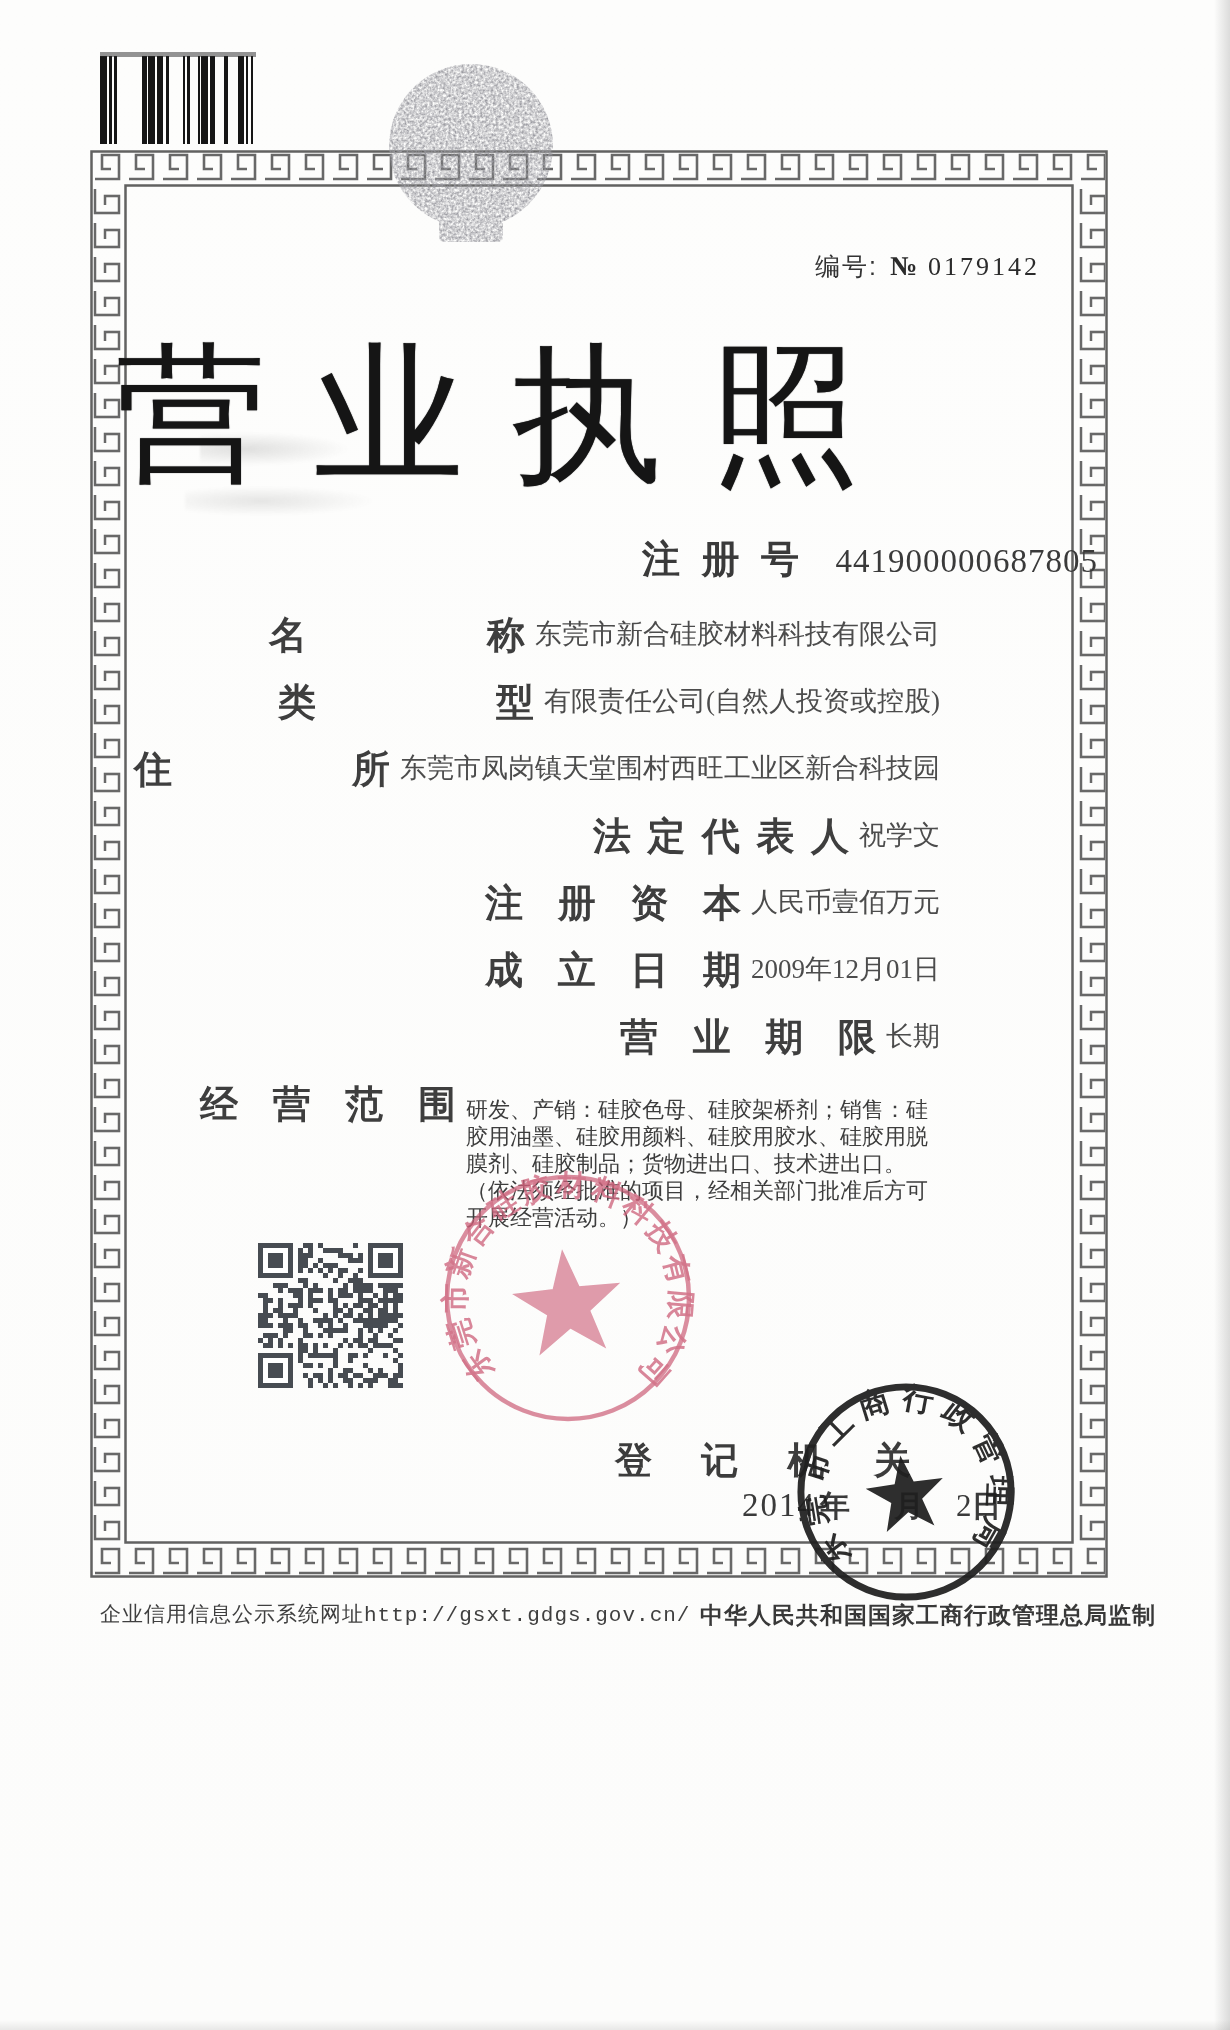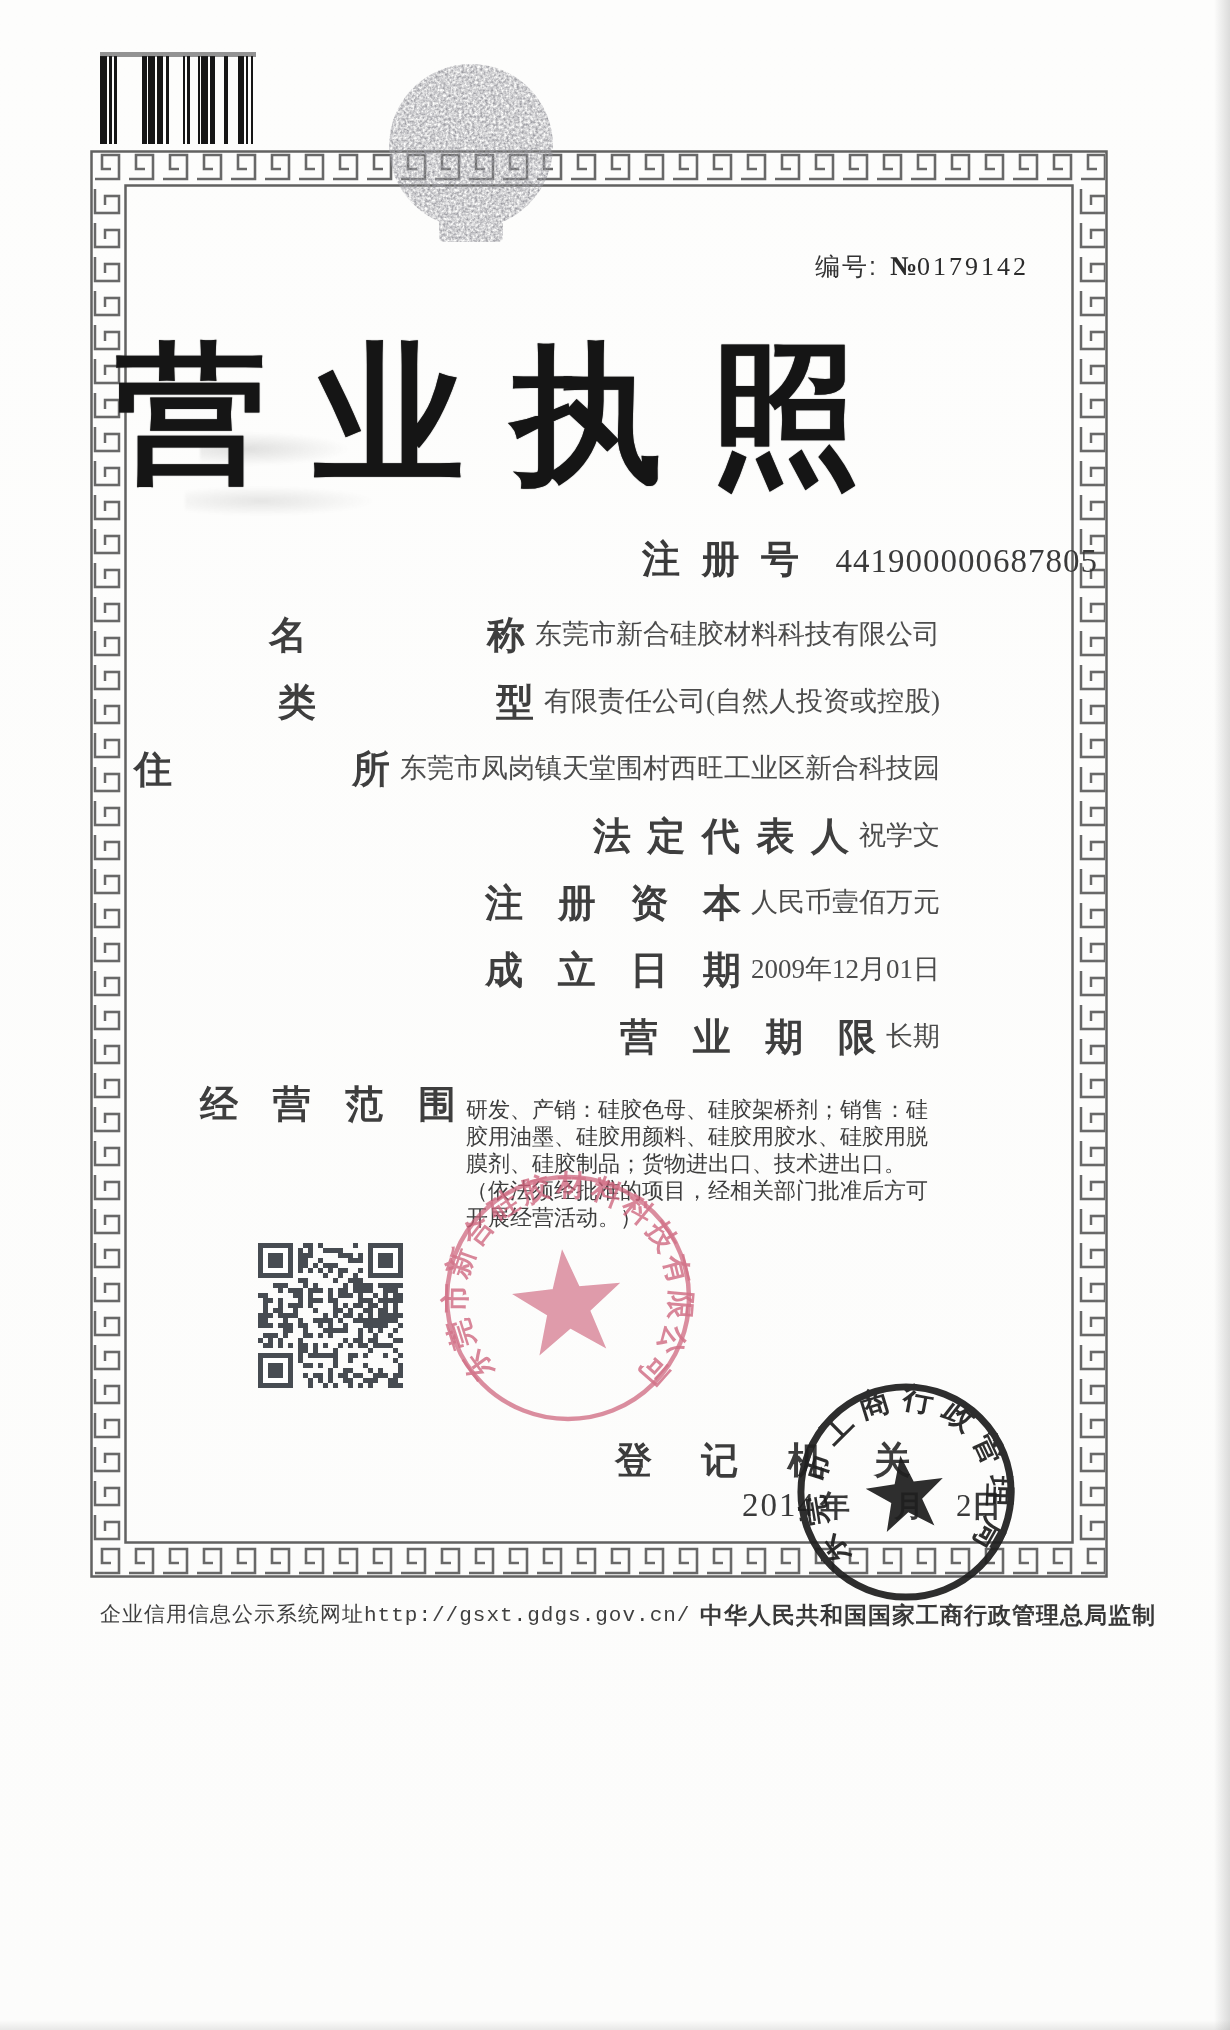--- a/index.html
+++ b/index.html
@@ -11,24 +11,24 @@
   .scan-edge-b{position:absolute;left:0;bottom:0;width:1230px;height:10px;
        background:linear-gradient(180deg,rgba(0,0,0,0),rgba(140,140,140,.18));}
 
   .barcode{position:absolute;left:100px;top:52px;width:156px;height:96px;}
   .emblem{position:absolute;left:383px;top:58px;width:176px;height:192px;z-index:3;}
   .frame{position:absolute;left:90px;top:150px;width:1018px;height:1428px;z-index:1;}
 
   .serial{position:absolute;left:815px;top:250px;width:270px;z-index:2;color:#2b2b2b;white-space:nowrap;}
   .serial .pfx{font-size:25px;letter-spacing:2px;color:#333;}
   .serial .sym{font-family:"Liberation Serif",serif;font-weight:700;font-size:27px;margin-left:12px;}
-  .serial .num{font-family:"Liberation Serif",serif;font-size:26px;letter-spacing:3px;margin-left:0;}
+  .serial .num{font-family:"Liberation Serif",serif;font-size:26px;letter-spacing:3px;margin-left:11px;}
 
   .title{position:absolute;left:90px;top:316px;width:820px;text-align:center;
-       font-size:150px;font-weight:700;color:#151515;letter-spacing:48px;padding-left:24px;
+       font-size:150px;font-weight:400;color:#151515;letter-spacing:48px;padding-left:24px;
        box-sizing:border-box;text-shadow:0 0 1px #333;z-index:2;}
 
   .regno{position:absolute;left:642px;top:534px;z-index:2;white-space:nowrap;}
   .regno .lbl{font-family:"Liberation Serif",serif;font-size:38px;font-weight:600;color:#3a3a3a;letter-spacing:6px;}
   .regno .val{font-family:"Liberation Serif",serif;font-size:33px;color:#3a3a3a;margin-left:26px;letter-spacing:1px;}
 
   .fields{position:absolute;left:200px;top:612px;width:740px;z-index:2;}
   .frow{display:flex;align-items:flex-start;height:67px;justify-content:flex-end;}
   .frow.scope-row{height:auto;}
   .flabel{width:256px;flex:0 0 256px;font-size:38px;font-weight:600;color:#3e3e3e;

